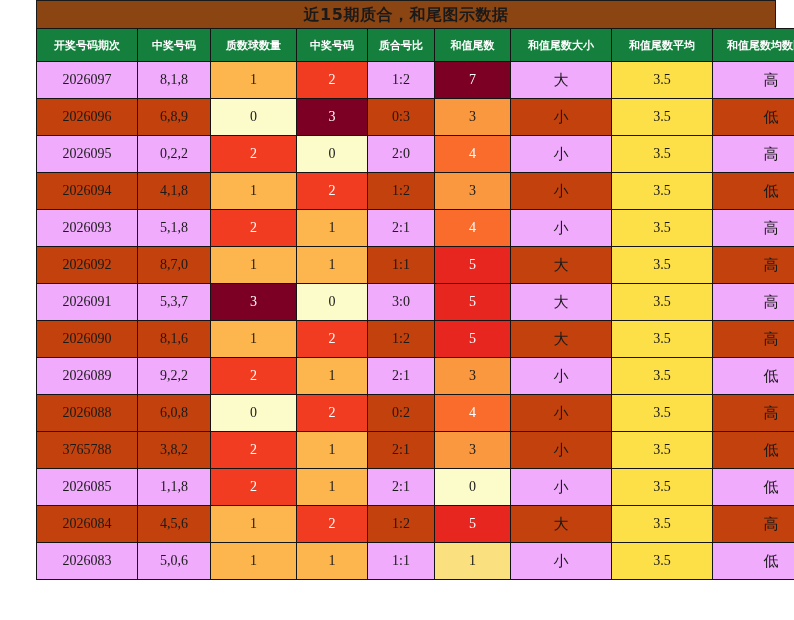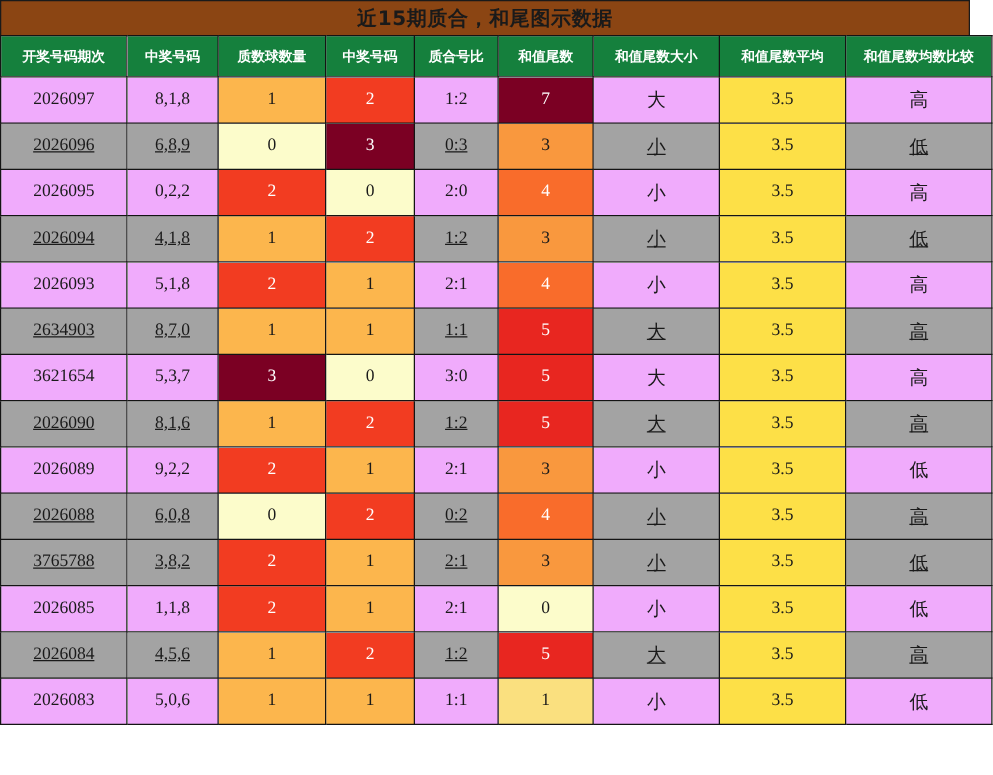--- a/index.html
+++ b/index.html
@@ -14,20 +14,21 @@
     overflow: hidden;
     font-family: "Liberation Sans", "DejaVu Sans", sans-serif;
     -webkit-font-smoothing: antialiased;
   }
 
   #sheet {
     width: 776px;
     height: 620px;
     position: relative;
     box-sizing: border-box;
+    padding-left: 36px;
   }
 
   
   .title-bar {
     height: 28px;
     background: #8B4513;
     border: 1px solid #1a1a1a;
     border-bottom: none;
     box-sizing: border-box;
     display: flex;
@@ -76,21 +77,21 @@
     color: #1a1a1a;
     font-family: "Liberation Serif", "DejaVu Serif", serif;
   }
   tbody td.cjk {
     font-family: "DejaVu Sans", "Liberation Sans", sans-serif;
     font-size: 15px;
   }
 
   
   tbody tr.odd  td.plain { background: #f0abfc; }
-  tbody tr.even td.plain { background: #a3a3a3; text-decoration: underline; }
+  tbody tr.even td.plain { background: #c2410c; }
 
   
   td.avg { background: #fde047; }
 
   
   .h0 { background: #FCFCCB; color: #1a1a1a; }
   .h1 { background: #FAE07F; color: #1a1a1a; }
   .h2 { background: #F23C21; color: #ffffff; }
   .h3 { background: #7B0023; color: #ffffff; }
   .hA { background: #FCB64D; color: #1a1a1a; }  
@@ -171,32 +172,32 @@
           <td class="plain">5,1,8</td>
           <td class="h2">2</td>
           <td class="hA">1</td>
           <td class="plain">2:1</td>
           <td class="hB">4</td>
           <td class="plain cjk">小</td>
           <td class="avg">3.5</td>
           <td class="plain cjk">高</td>
         </tr>
         <tr class="even">
-          <td class="plain">2634903</td>
+          <td class="plain">2026092</td>
           <td class="plain">8,7,0</td>
           <td class="hA">1</td>
           <td class="hA">1</td>
           <td class="plain">1:1</td>
           <td class="hC">5</td>
           <td class="plain cjk">大</td>
           <td class="avg">3.5</td>
           <td class="plain cjk">高</td>
         </tr>
         <tr class="odd">
-          <td class="plain">3621654</td>
+          <td class="plain">2026091</td>
           <td class="plain">5,3,7</td>
           <td class="h3">3</td>
           <td class="h0">0</td>
           <td class="plain">3:0</td>
           <td class="hC">5</td>
           <td class="plain cjk">大</td>
           <td class="avg">3.5</td>
           <td class="plain cjk">高</td>
         </tr>
         <tr class="even">

